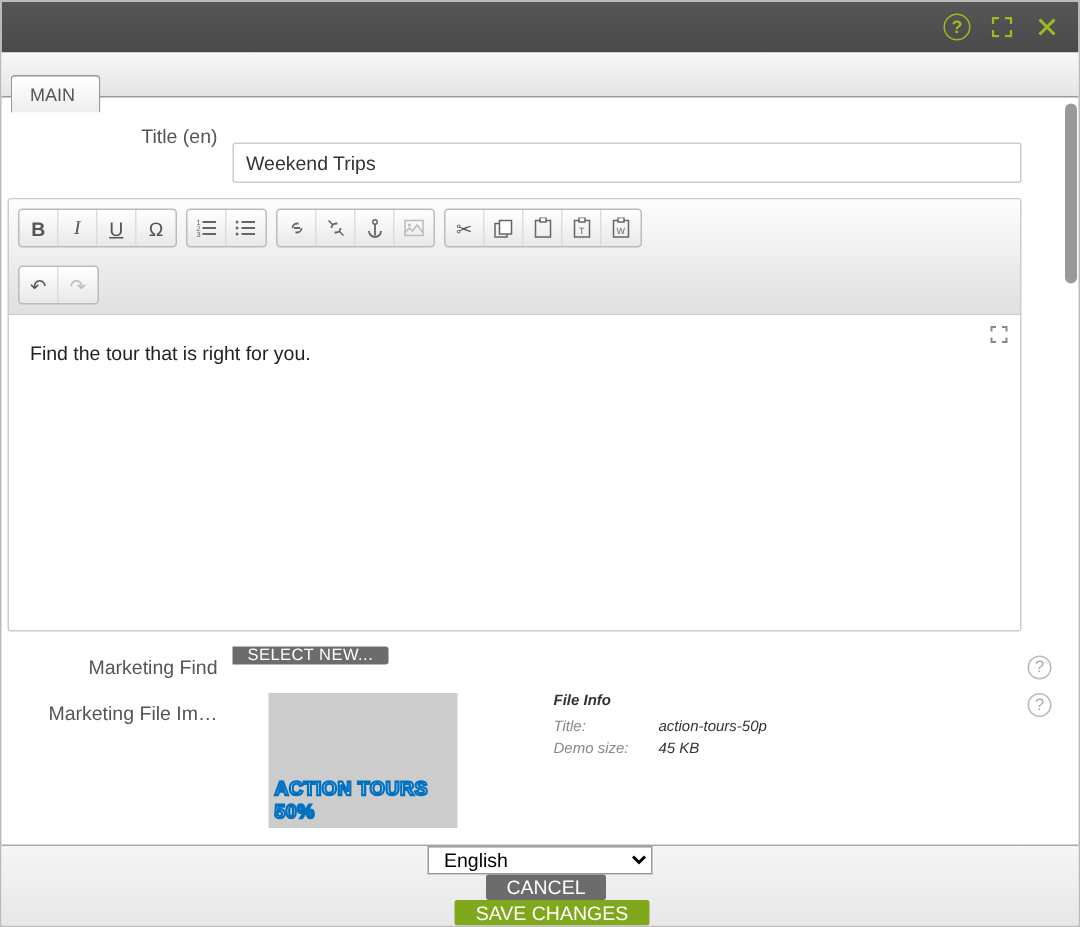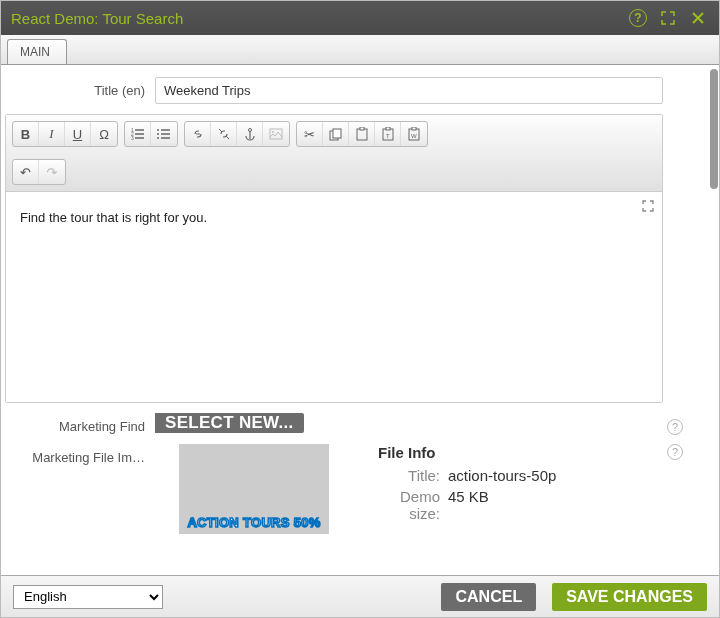--- a/index.html
+++ b/index.html
@@ -4,63 +4,62 @@
 <style>
   * { box-sizing: border-box; }
   html, body { margin:0; padding:0; font-family: "Helvetica Neue", Arial, sans-serif; }
   .window { width:720px; height:618px; position:relative; background:#fff; border:1px solid #bbb; overflow:hidden; }
   .titlebar { height:34px; background:linear-gradient(#565656,#4a4a4a); color:#9bbd1f; display:flex; align-items:center; padding:0 10px; font-size:15px; }
   .titlebar .spacer { flex:1; }
   .titlebar .ticon { width:22px; height:22px; display:flex; align-items:center; justify-content:center; margin-left:8px; cursor:pointer; }
   .titlebar .ticon svg { display:block; }
   .help-circle { width:18px; height:18px; border:1.5px solid #9bbd1f; border-radius:50%; display:flex; align-items:center; justify-content:center; color:#9bbd1f; font-size:12px; font-weight:bold; }
   .tabstrip { height:30px; background:linear-gradient(#f8f8f8,#e4e4e4); border-bottom:1px solid #999; display:flex; align-items:flex-end; padding-left:6px; }
-  .tab { background:linear-gradient(#fff,#eee); border:1px solid #999; border-bottom:none; padding:5px 16px 5px 12px; font-size:12px; color:#555; border-top-left-radius:3px; border-top-right-radius:3px; position:relative; top:0; }
-  .content-wrap { position:absolute; top:64px; bottom:42px; left:0; right:0; display:flex;gap:18px; }
+  .tab { background:linear-gradient(#fff,#eee); border:1px solid #999; border-bottom:none; padding:5px 16px 5px 12px; font-size:12px; color:#555; border-top-left-radius:3px; border-top-right-radius:3px; position:relative; top:11px; }
+  .content-wrap { position:absolute; top:64px; bottom:42px; left:0; right:0; display:flex; }
   .content { flex:1; overflow-y:auto; padding:12px 4px 12px 4px; }
   .scrolltrack { width:10px; background:transparent; position:relative; }
   .scrollthumb { position:absolute; top:4px; left:1px; right:1px; height:120px; background:#999; border-radius:5px; }
   .row { display:flex; margin-bottom:10px; }
   .label { width:150px; text-align:right; padding-right:10px; color:#555; font-size:13px; padding-top:6px; white-space:nowrap; overflow:hidden; text-overflow:ellipsis; }
   .field { flex:1; padding-right:24px; position:relative; }
   .helpdot { position:absolute; right:4px; top:6px; width:16px; height:16px; border:1px solid #bbb; border-radius:50%; font-size:11px; color:#aaa; display:flex; align-items:center; justify-content:center; cursor:pointer; }
-  input.txt { width:100%; border:1px solid #ccc; padding:5px 8px; font-size:13px; color:#333; border-radius:2px; }
+  input.txt { width:100%; border:1px solid #ccc; padding:5px 8px; font-size:13px; color:#333; border-radius:2px;margin-top:18px; }
   .rte { border:1px solid #ccc; border-radius:2px; }
   .toolbar { background:linear-gradient(#fdfdfd,#e0e0e0); padding:6px; display:flex; flex-wrap:wrap; gap:6px; border-bottom:1px solid #ccc; }
   .tgroup { display:flex; border:1px solid #bbb; border-radius:3px; overflow:hidden; background:linear-gradient(#fff,#e8e8e8); }
   .tbtn { width:26px; height:24px; display:flex; align-items:center; justify-content:center; font-size:13px; color:#555; border-right:1px solid #ddd; cursor:pointer; }
   .tbtn:last-child { border-right:none; }
   .tbtn.disabled { color:#bbb; }
   .editor-outer { position:relative; }
   .expand-icon { position:absolute; top:6px; right:6px; width:14px; height:14px; cursor:pointer; }
   .editor { height:210px; padding:18px 14px; font-size:13px; color:#222; background:#fff; }
   .selectnew-wrap { display:flex; }
   .selectnew-wrap input { flex:1; border-top-right-radius:0; border-bottom-right-radius:0; }
-  .selectnew-btn { background:#6c6c6c; color:#fff; border:none; padding:0 10px; font-size:17px; font-weight:bold; letter-spacing:0.3px; cursor:pointer; border-top-right-radius:2px; border-bottom-right-radius:2px; }
+  .selectnew-btn { background:#6c6c6c; color:#fff; border:none; padding:0 10px; font-size:11px; font-weight:normal; letter-spacing:0.3px; cursor:pointer; border-top-right-radius:2px; border-bottom-right-radius:2px; }
   .promo-img { display:flex; }
-  .thumb { width:150px; height:90px; background:#ccc; display:flex; align-items:flex-end; justify-content:center; padding:4px; }
+  .thumb { width:126px; height:90px; background:#ccc; display:flex; align-items:flex-end; justify-content:center; padding:4px; }
   .thumb-text { font-size:13px; font-weight:900; color:#fff; -webkit-text-stroke:1.5px #0070c0; letter-spacing:0.3px; font-family:Arial Black, Arial, sans-serif; }
-  .fileinfo { margin-left:49px; font-size:15px; color:#333; }
+  .fileinfo { margin-left:64px; font-size:10px; color:#333;font-style:italic; }
   .fileinfo .fi-head { font-weight:bold; margin-bottom:6px; }
   .fileinfo .fi-row { display:flex; margin-bottom:4px; }
-  .fileinfo .fi-l { width:70px; color:#888; text-align:right; padding-right:8px; }
-  .footer { position:absolute; bottom:0; left:0; right:0; height:42px; background:linear-gradient(#f5f5f5,#e7e7e7); border-top:1px solid #aaa; display:flex; align-items:center; padding:0 12px; }
+  .fileinfo .fi-l { width:70px; color:#888; text-align:left; padding-right:8px; }
+  .footer { position:absolute; bottom:0; left:0; right:0; height:54px; background:linear-gradient(#f5f5f5,#e7e7e7); border-top:1px solid #aaa; display:flex; align-items:center; padding:0 12px;flex-direction:column; }
   .lang-select { width:150px; height:24px; border:1px solid #999; background:#fff; font-size:13px; padding:0 6px; }
   .footer .spacer { flex:1; }
-  .btn { height:28px; padding:0 14px; font-size:16px; font-weight:bold; border:none; cursor:pointer; margin-left:8px; border-radius:2px; }
+  .btn { height:28px; padding:0 14px; font-size:13px; font-weight:normal; border:none; cursor:pointer; margin-left:8px; border-radius:2px; }
   .btn-cancel { background:#6c6c6c; color:#fff; }
   .btn-save { background:#7fa81c; color:#fff;margin-left:16px; }
 </style>
 </head>
 <body>
 
 <div class="window">
 
   <div class="titlebar">
-    <span>React Demo: Tour Search</span>
     <span class="spacer"></span>
     <span class="ticon">
       <span class="help-circle">?</span>
     </span>
     <span class="ticon">
       <svg width="14" height="14" viewBox="0 0 14 14">
           <path d="M1 5 L1 1 L5 1 M9 1 L13 1 L13 5 M13 9 L13 13 L9 13 M5 13 L1 13 L1 9" stroke="#9bbd1f" stroke-width="1.5" fill="none"></path>
         </svg>
     </span>
     <span class="ticon">

